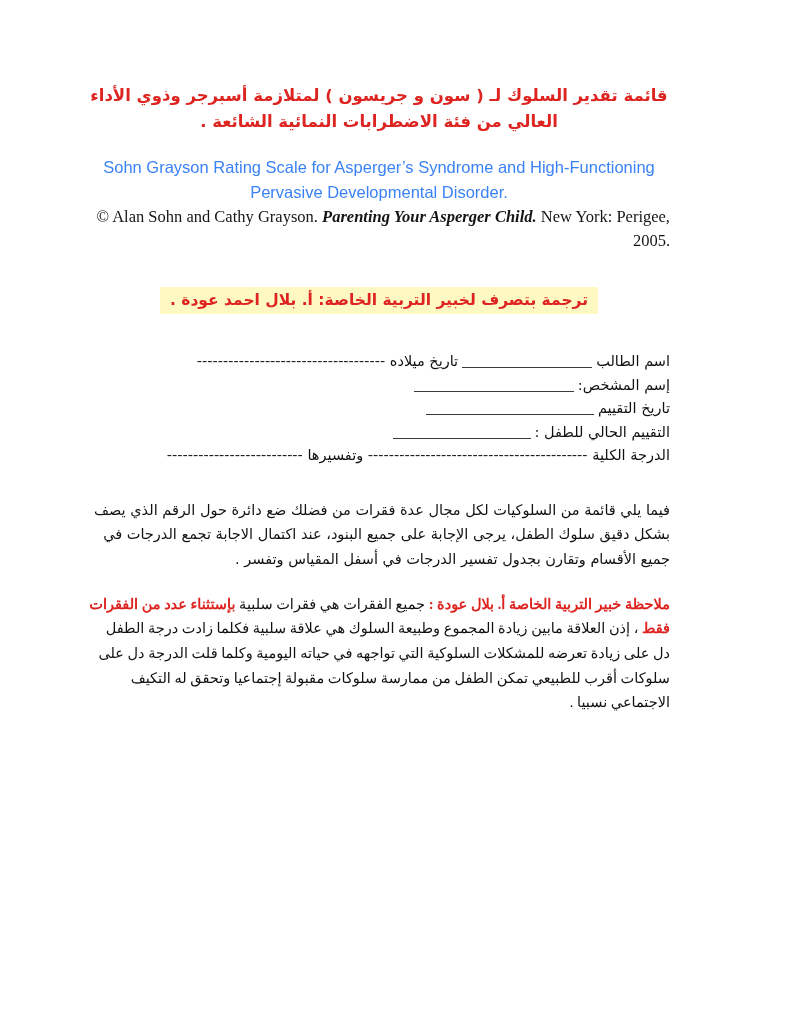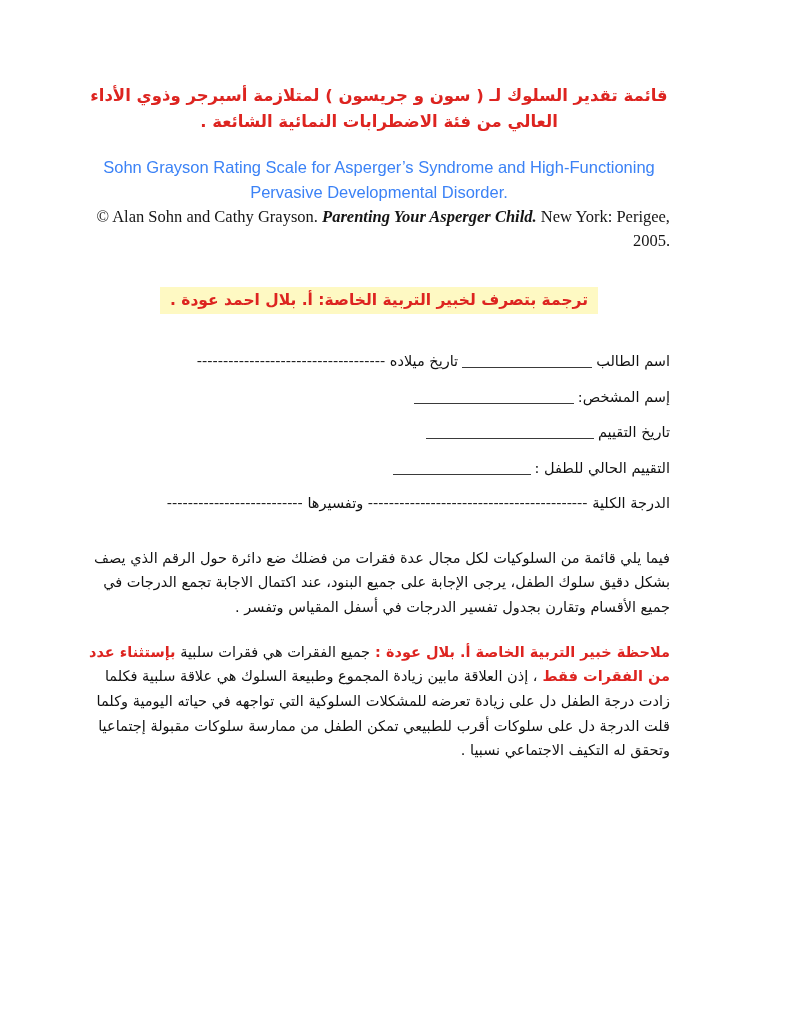--- a/index.html
+++ b/index.html
@@ -57,21 +57,21 @@
     padding: 2px 10px;
     direction: rtl;
   }
   .form-block {
     margin-top: 36px;
     direction: rtl;
     font-size: 14.5px;
     line-height: 1.62;
     color: #111;
   }
-  .form-row { white-space: nowrap; margin-top: 12px; }
+  .form-row { white-space: nowrap; }
   .fill-line {
     display: inline-block;
     border-bottom: 1.5px solid #3a3a3a;
     height: 0.9em;
     vertical-align: -2px;
     margin: 0 4px;
   }
   .w-130 { width: 130px; }
   .w-160 { width: 160px; }
   .w-168 { width: 168px; }
@@ -86,20 +86,21 @@
     color: #111;
   }
   .body-par p { margin: 0; }
   .note-par {
     margin-top: 20px;
     direction: rtl;
     text-align: right;
     font-size: 14.5px;
     line-height: 1.7;
     color: #111;
+    font-family: Liberation Serif, serif;
   }
   .red-bold { color: #dd2420; font-weight: bold; }
 </style>
 </head>
 <body>
 
 <div class="page">
   <div class="content">
 
     <div class="title-ar">قائمة تقدير السلوك  لـ ( سون و جريسون ) لمتلازمة أسبرجر وذوي الأداء العالي من  فئة الاضطرابات النمائية الشائعة .</div>

